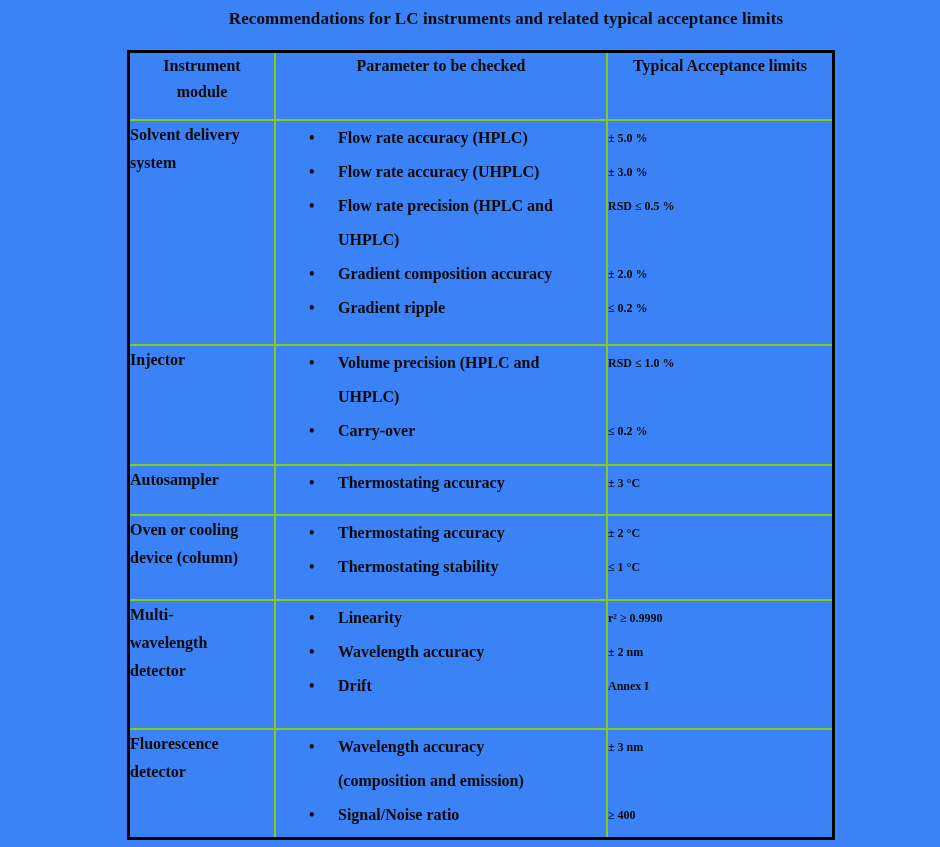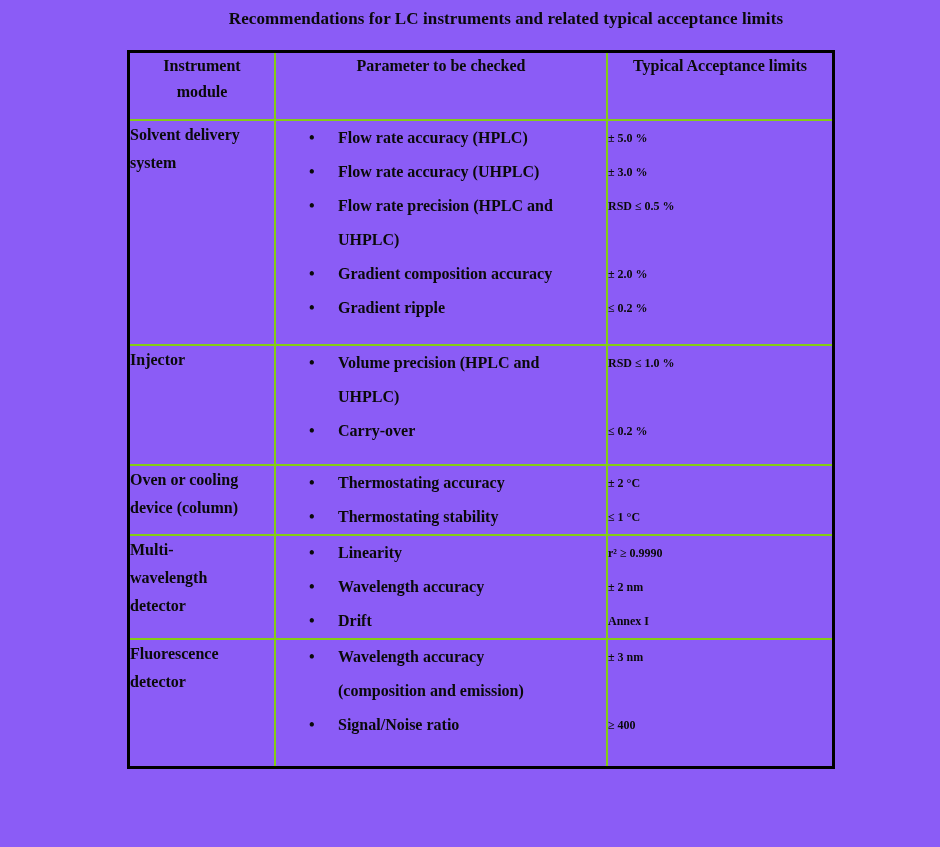--- a/index.html
+++ b/index.html
@@ -1,20 +1,20 @@
 <!DOCTYPE html>
 <html><head>
 <meta charset="utf-8">
 <style>
   html, body { margin: 0; padding: 0; }
   .page {
     position: relative;
     width: 940px;
     height: 847px;
-    background: #8b5cf6;
+    background: #3b82f6;
     font-family: "Liberation Serif", "DejaVu Serif", serif;
     color: #0a0a0a;
     overflow: hidden;
   }
   .doc-title {
     position: absolute;
     top: 7px;
     left: 0;
     right: 0;
     padding-left: 72px;
@@ -116,20 +116,31 @@
             <div class="pline"><span class="bullet">•</span><span>Carry-over</span></div>
           </td>
           <td class="limits-cell">
             <div class="lline">RSD ≤ 1.0 %</div>
             <div class="lline"></div>
             <div class="lline">≤ 0.2 %</div>
           </td>
         </tr>
         <tr>
           <td class="module-cell">
+            <div class="mline">Autosampler</div>
+          </td>
+          <td class="parameters-cell">
+            <div class="pline"><span class="bullet">•</span><span>Thermostating accuracy</span></div>
+          </td>
+          <td class="limits-cell">
+            <div class="lline">± 3 °C</div>
+          </td>
+        </tr>
+        <tr>
+          <td class="module-cell">
             <div class="mline">Oven or cooling</div>
             <div class="mline">device (column)</div>
           </td>
           <td class="parameters-cell">
             <div class="pline"><span class="bullet">•</span><span>Thermostating accuracy</span></div>
             <div class="pline"><span class="bullet">•</span><span>Thermostating stability</span></div>
           </td>
           <td class="limits-cell">
             <div class="lline">± 2 °C</div>
             <div class="lline">≤ 1 °C</div>

